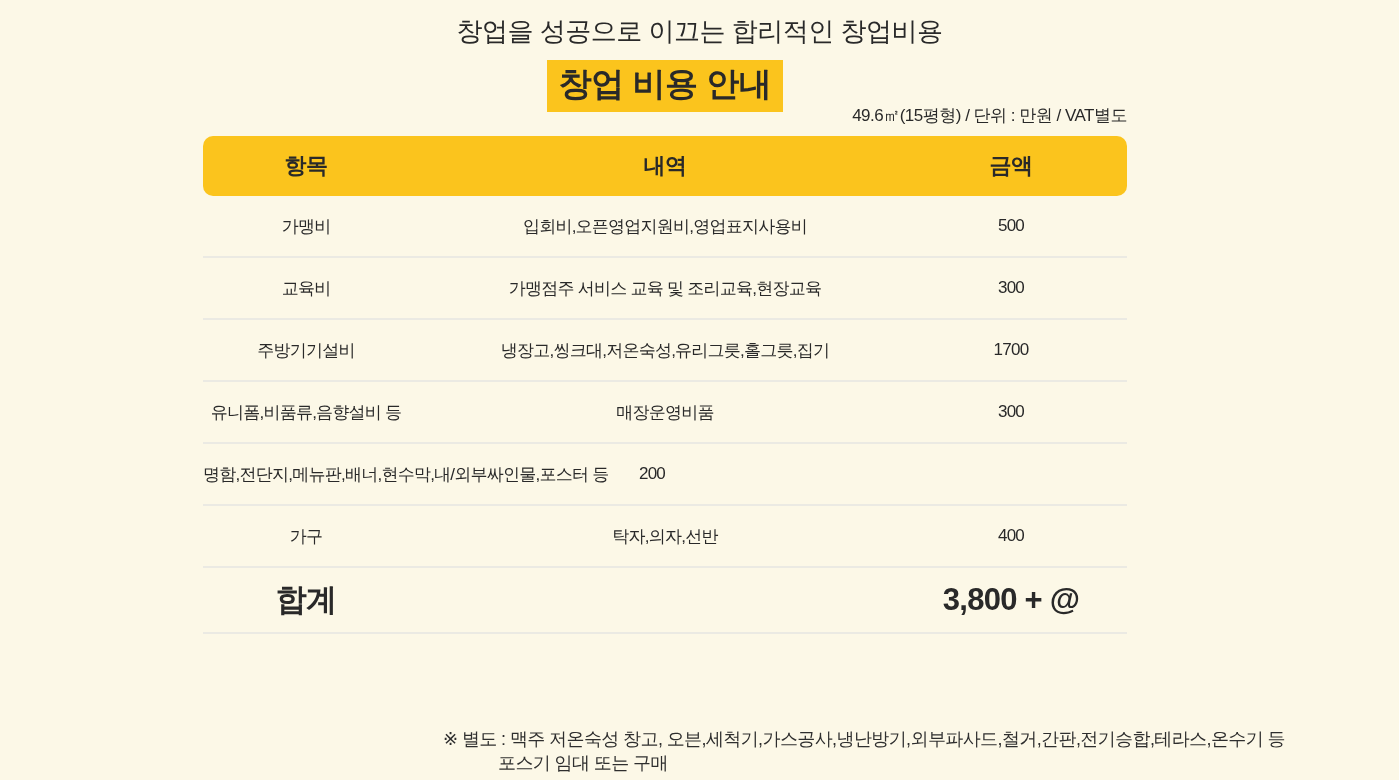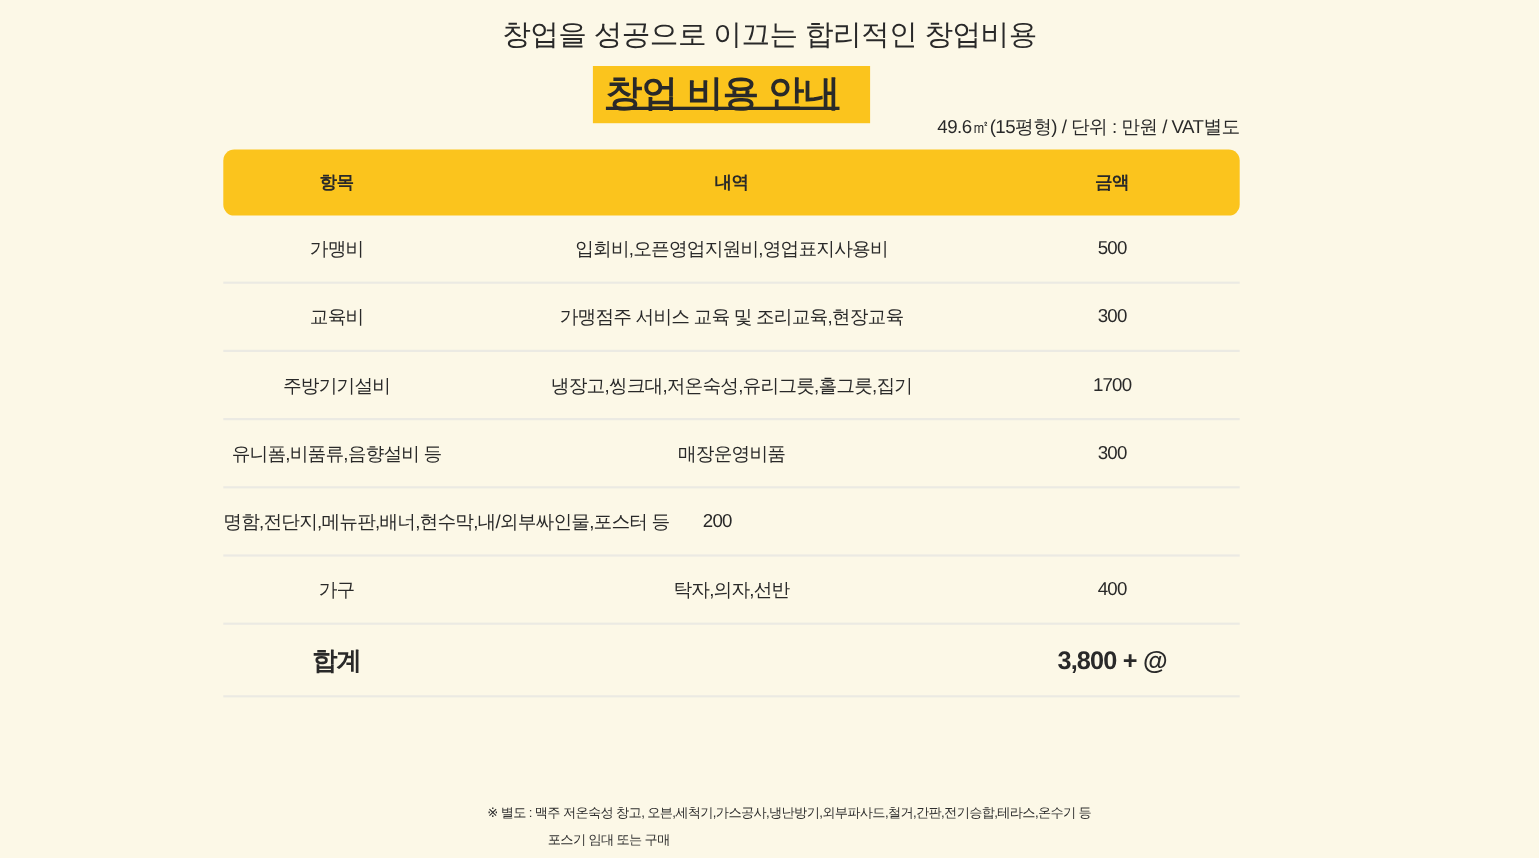--- a/index.html
+++ b/index.html
@@ -30,64 +30,63 @@
 
   .content { width: 924px; margin-left: 203px; }
 
   .title-row { text-align: center; margin-top: 13px; height: 44px; }
   .title-highlight {
     display: inline-block;
     background: var(--accent-yellow);
     font-size: 33px;
     font-weight: 700;
     letter-spacing: -0.5px;
-    padding: 2px 28px 5px 12px;
-    text-decoration: underline;
+    padding: 2px 12px 5px 12px;
   }
 
   .unit-note {
     text-align: right;
     font-size: 17px;
     font-weight: 500;
     letter-spacing: -0.5px;
     height: 21px;
   }
 
   .cost-table { margin-top: 11px; }
   .t-header {
     display: grid;
     grid-template-columns: 206px 512px 206px;
     align-items: center;
     height: 60px;
     background: var(--accent-yellow);
     border-radius: 10px;
-    font-size: 16px;
+    font-size: 22px;
     font-weight: 600;
     letter-spacing: -0.5px;
     font-family: Liberation Mono, monospace;
   }
   .t-row {
     display: grid;
     grid-template-columns: 206px 512px 206px;
     align-items: center;
     height: 62px;
     border-bottom: 2px solid var(--divider);
     font-size: 17px;
     font-weight: 500;
     letter-spacing: -0.75px;
   }
-  .t-row.total { height: 66px; font-weight: 700; font-size: 23px; }
+  .t-row.total { height: 66px; font-weight: 700; font-size: 31px; }
   .th, .td { text-align: center; white-space: nowrap; }
   .col-amount { padding-right: 26px; }
 
   .footnote {
     position: absolute;
     left: 443px;
     top: 727px;
-    font-size: 12px;
+    font-size: 18px;
     font-weight: 500;
     letter-spacing: -0.6px;
     line-height: 24px;
     color: #2e2e2e;
   }
   .fn-line2 { padding-left: 55px; }
 </style>
 </head>
 <body>
 

